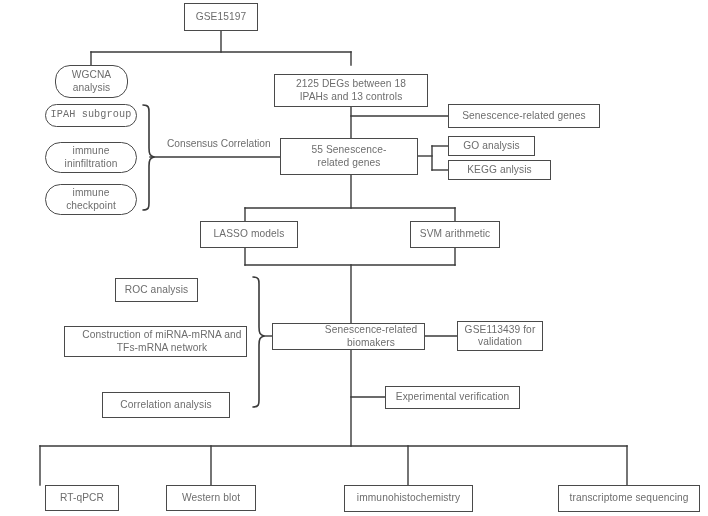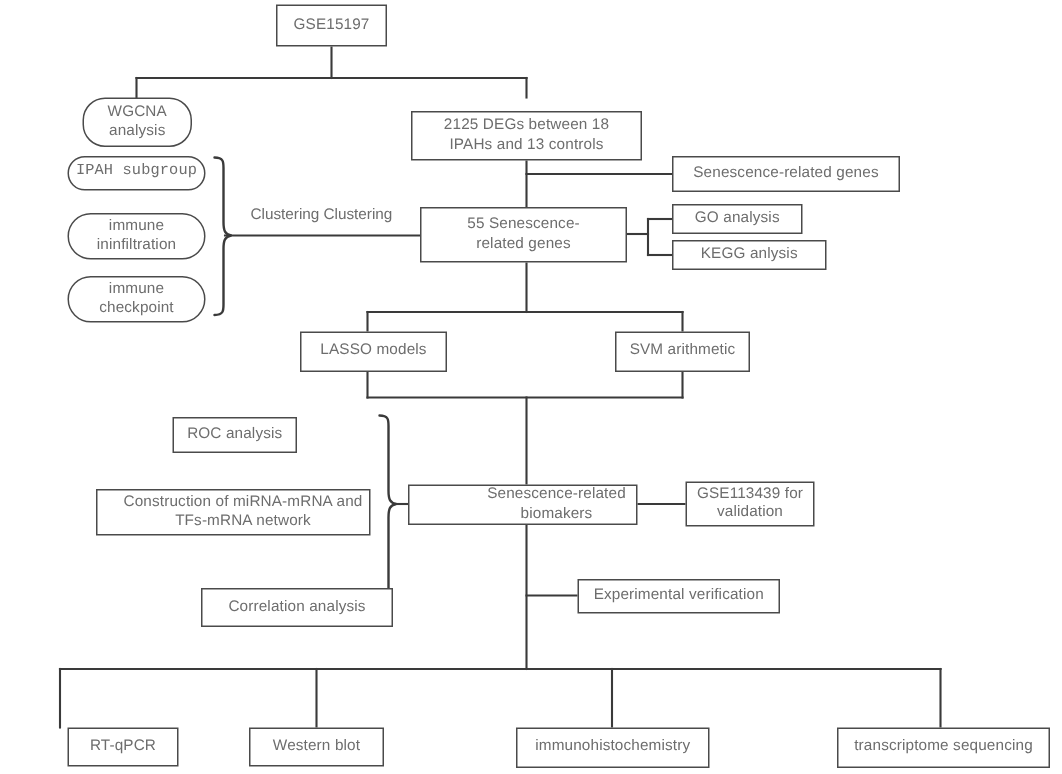--- a/index.html
+++ b/index.html
@@ -123,21 +123,21 @@
 analysis</div>
 
   <div class="node round" style="left:45px; top:104px; width:92px; height:23px;font-family:Liberation Mono, monospace;">IPAH subgroup</div>
 
   <div class="node round" style="left:45px; top:142px; width:92px; height:31px; white-space:pre-line;">immune
 ininfiltration</div>
 
   <div class="node round" style="left:45px; top:184px; width:92px; height:31px; white-space:pre-line;">immune
 checkpoint</div>
 
-  <div class="edge-label" style="left:164px; top:138px;">Clustering Clustering</div>
+  <div class="edge-label" style="left:164px; top:138px;">Consensus Correlation</div>
 
   <div class="node" style="left:274px; top:49px; width:154px; height:33px; white-space:pre-line;margin-top:25px;">2125 DEGs between 18
 IPAHs and 13 controls</div>
 
   <div class="node" style="left:448px; top:104px; width:152px; height:24px;">Senescence-related genes</div>
 
   <div class="node" style="left:280px; top:138px; width:138px; height:37px; white-space:pre-line;">55 Senescence-
 related genes</div>
 
   <div class="node" style="left:448px; top:136px; width:87px; height:20px;">GO analysis</div>
@@ -146,21 +146,21 @@
 
   <div class="node" style="left:200px; top:221px; width:98px; height:27px;">LASSO models</div>
 
   <div class="node" style="left:410px; top:221px; width:90px; height:27px;">SVM arithmetic</div>
 
   <div class="node" style="left:115px; top:278px; width:83px; height:24px;">ROC analysis</div>
 
   <div class="node" style="left:64px; top:326px; width:183px; height:31px; white-space:pre-line;padding-left:16px;">Construction of miRNA-mRNA and
 TFs-mRNA network</div>
 
-  <div class="node" style="left:102px; top:392px; width:128px; height:26px;margin-left:32px;">Correlation analysis</div>
+  <div class="node" style="left:102px; top:392px; width:128px; height:26px;">Correlation analysis</div>
 
   <div class="node" style="left:272px; top:323px; width:153px; height:27px; white-space:pre-line;padding-left:48px;">Senescence-related
 biomakers</div>
 
   <div class="node" style="left:457px; top:321px; width:86px; height:30px; white-space:pre-line;">GSE113439 for
 validation</div>
 
   <div class="node" style="left:385px; top:386px; width:135px; height:23px;">Experimental verification</div>
 
   <div class="node" style="left:3px; top:485px; width:74px; height:26px;margin-left:42px;">RT-qPCR</div>

